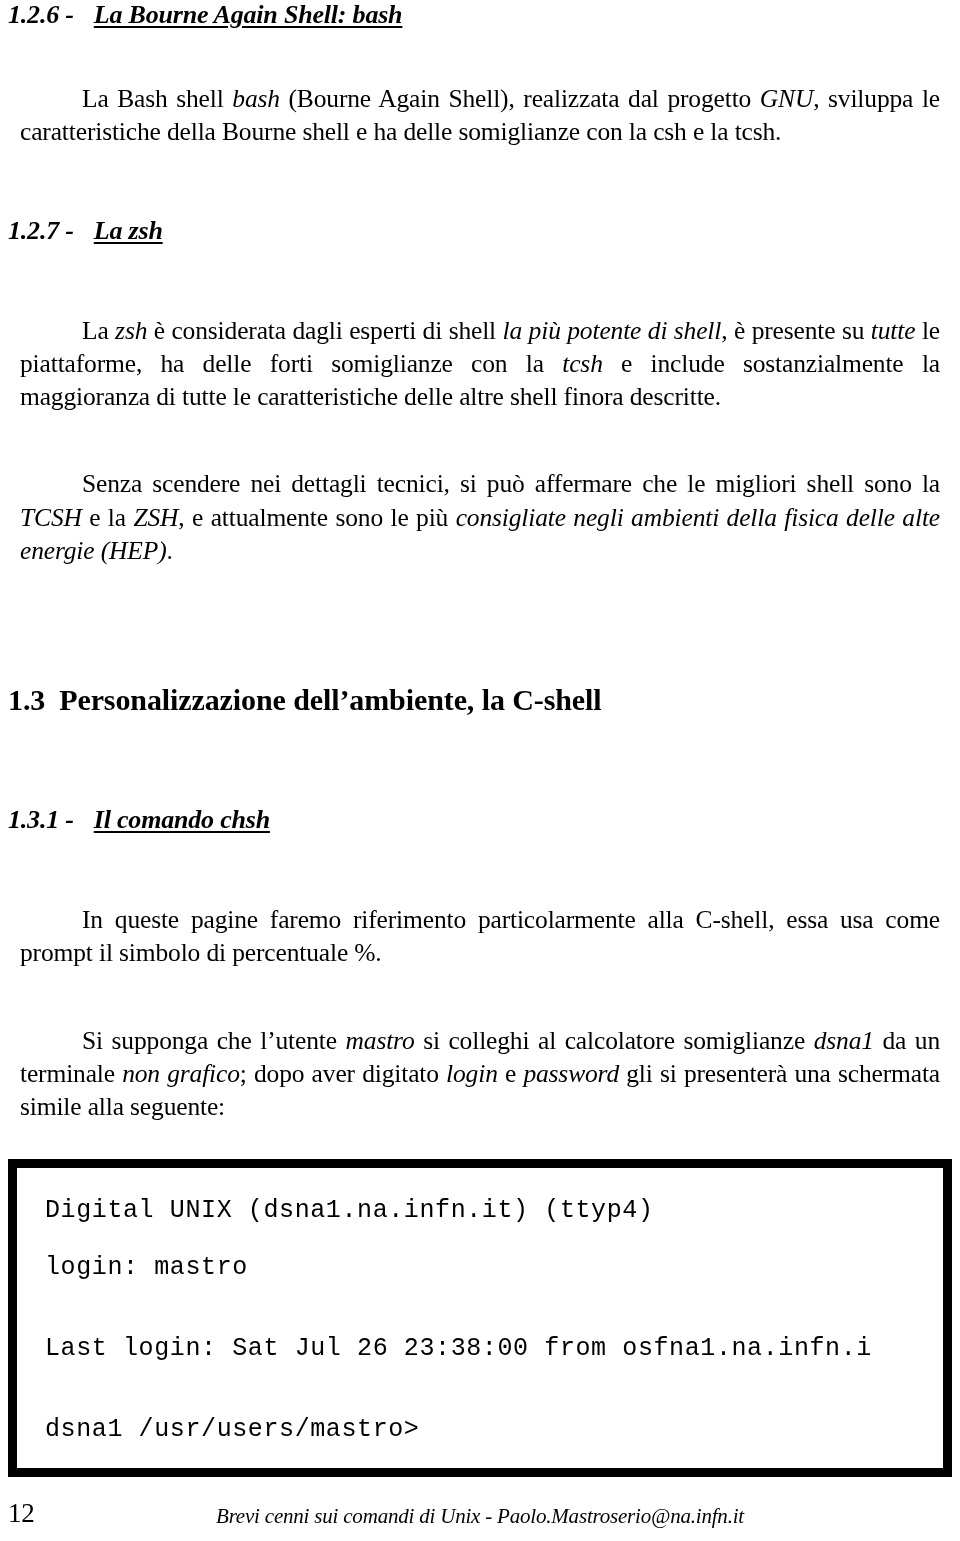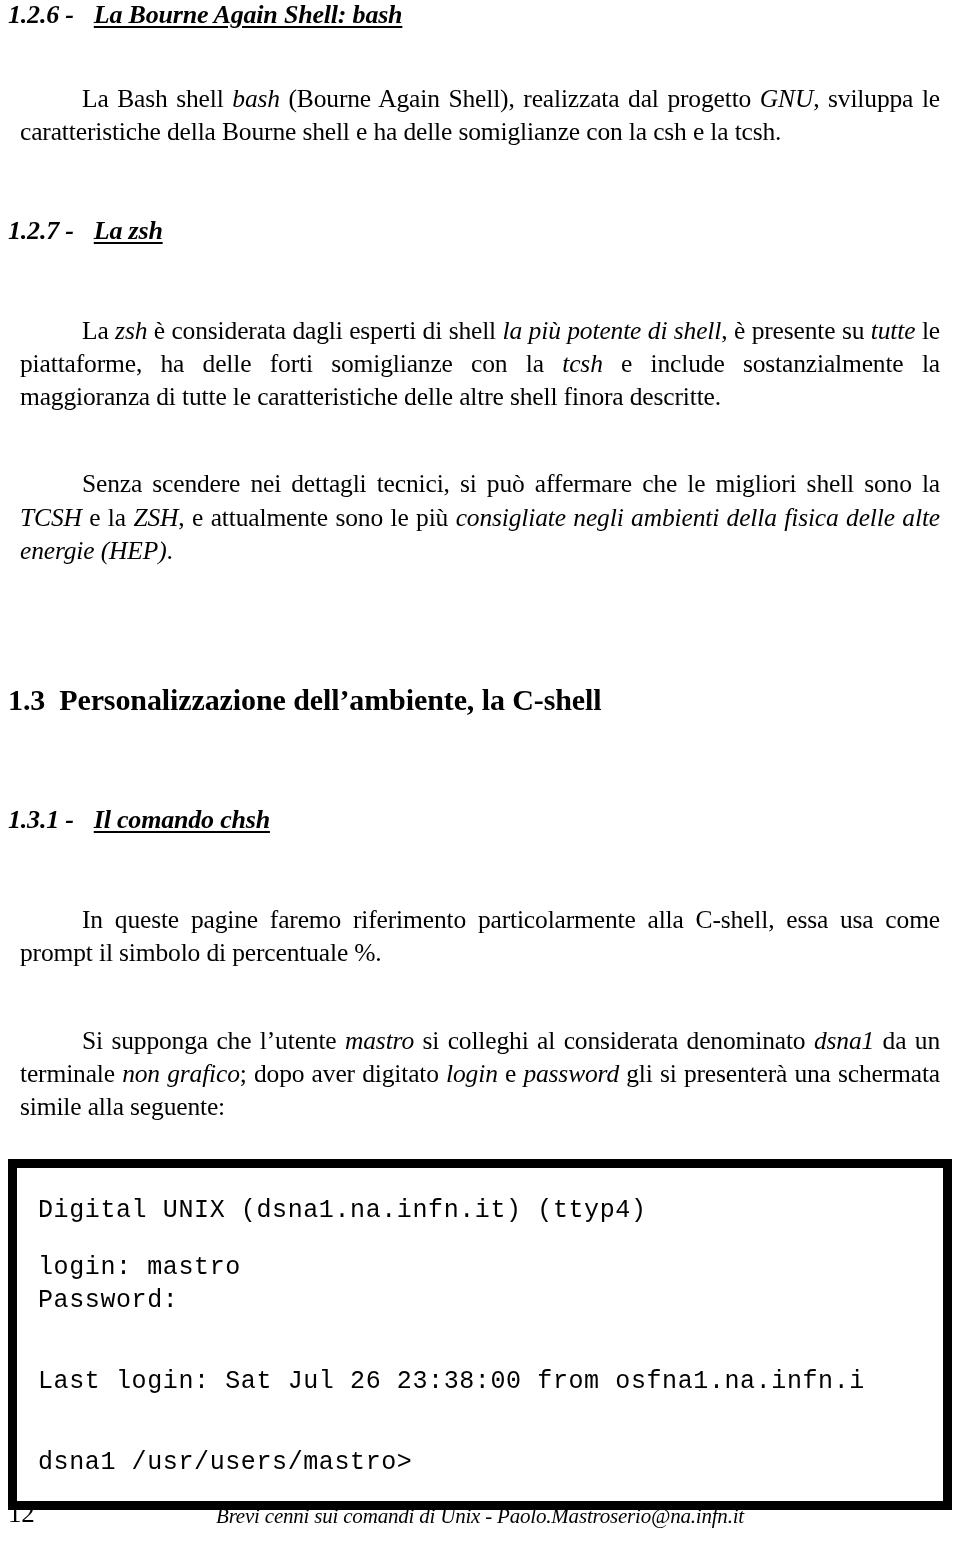--- a/index.html
+++ b/index.html
@@ -72,21 +72,21 @@
     margin: 12px;
     letter-spacing: -0.15px;
   }
   p.body i { font-style: italic; }
 
   
   .term-box {
     border: 9px solid #000000;
     background: #ffffff;
     box-sizing: border-box;
-    padding: 26px 10px 22px 21px;
+    padding: 26px 10px 22px 28px;
   }
   .term-line {
     font-family: "Liberation Mono", "DejaVu Sans Mono", monospace;
     font-size: 25px;
     line-height: 1.32;
     white-space: pre;
     letter-spacing: 0.6px;
     color: #000000;
   }
   .term-gap { height: 24px; }
@@ -165,29 +165,28 @@
     <div class="sub-heading">
       <span class="num">1.3.1 -</span><span class="title">Il comando chsh</span>
     </div>
 
     <div class="sp-56"></div>
 
     <p class="body"><span>In queste pagine faremo riferimento particolarmente alla C-shell, essa usa come prompt il simbolo di percentuale %.</span></p>
 
     <div class="sp-30"></div>
 
-    <p class="body"><span>Si supponga che l’utente </span><i>mastro</i><span> si colleghi al considerata denominato </span><i>dsna1</i><span> da un terminale </span><i>non grafico</i><span>; dopo aver digitato </span><i>login</i><span> e </span><i>password</i><span> gli si presenterà una schermata simile alla seguente:</span></p>
+    <p class="body"><span>Si supponga che l’utente </span><i>mastro</i><span> si colleghi al calcolatore somiglianze </span><i>dsna1</i><span> da un terminale </span><i>non grafico</i><span>; dopo aver digitato </span><i>login</i><span> e </span><i>password</i><span> gli si presenterà una schermata simile alla seguente:</span></p>
 
     <div class="sp-24"></div>
 
     <div class="term-box">
       <div class="term-line">Digital UNIX (dsna1.na.infn.it) (ttyp4)</div>
       <div class="term-gap"></div>
       <div class="term-line">login: mastro</div>
-      <div class="term-line">Password:</div>
       <div class="term-gap"></div>
       <div class="term-gap"></div>
       <div class="term-line">Last login: Sat Jul 26 23:38:00 from osfna1.na.infn.i</div>
       <div class="term-gap"></div>
       <div class="term-gap"></div>
       <div class="term-line">dsna1 /usr/users/mastro&gt;</div>
     </div>
 
   </div>
 

